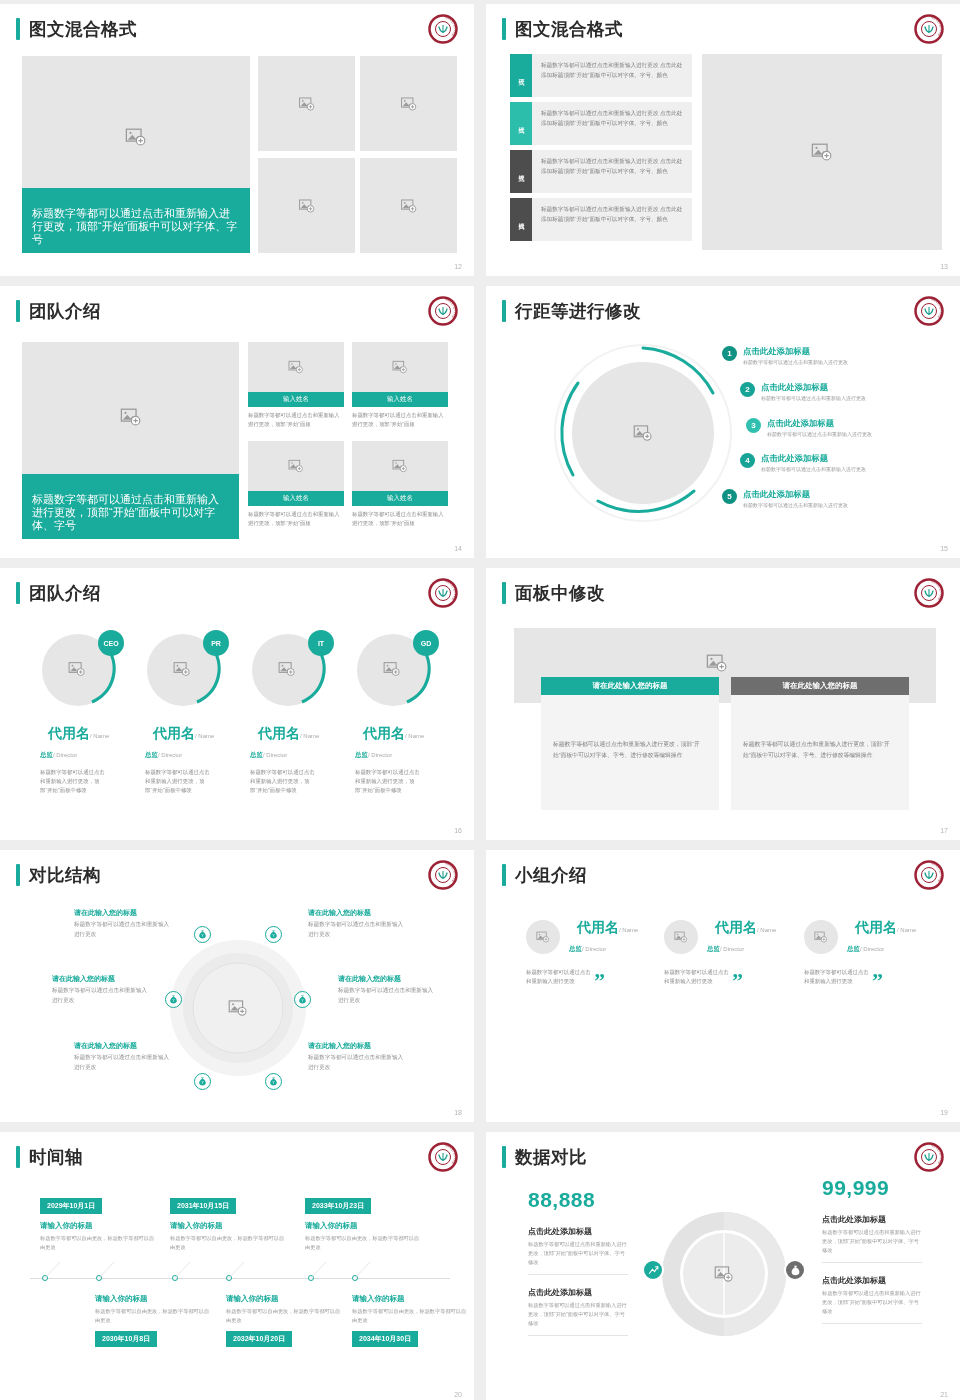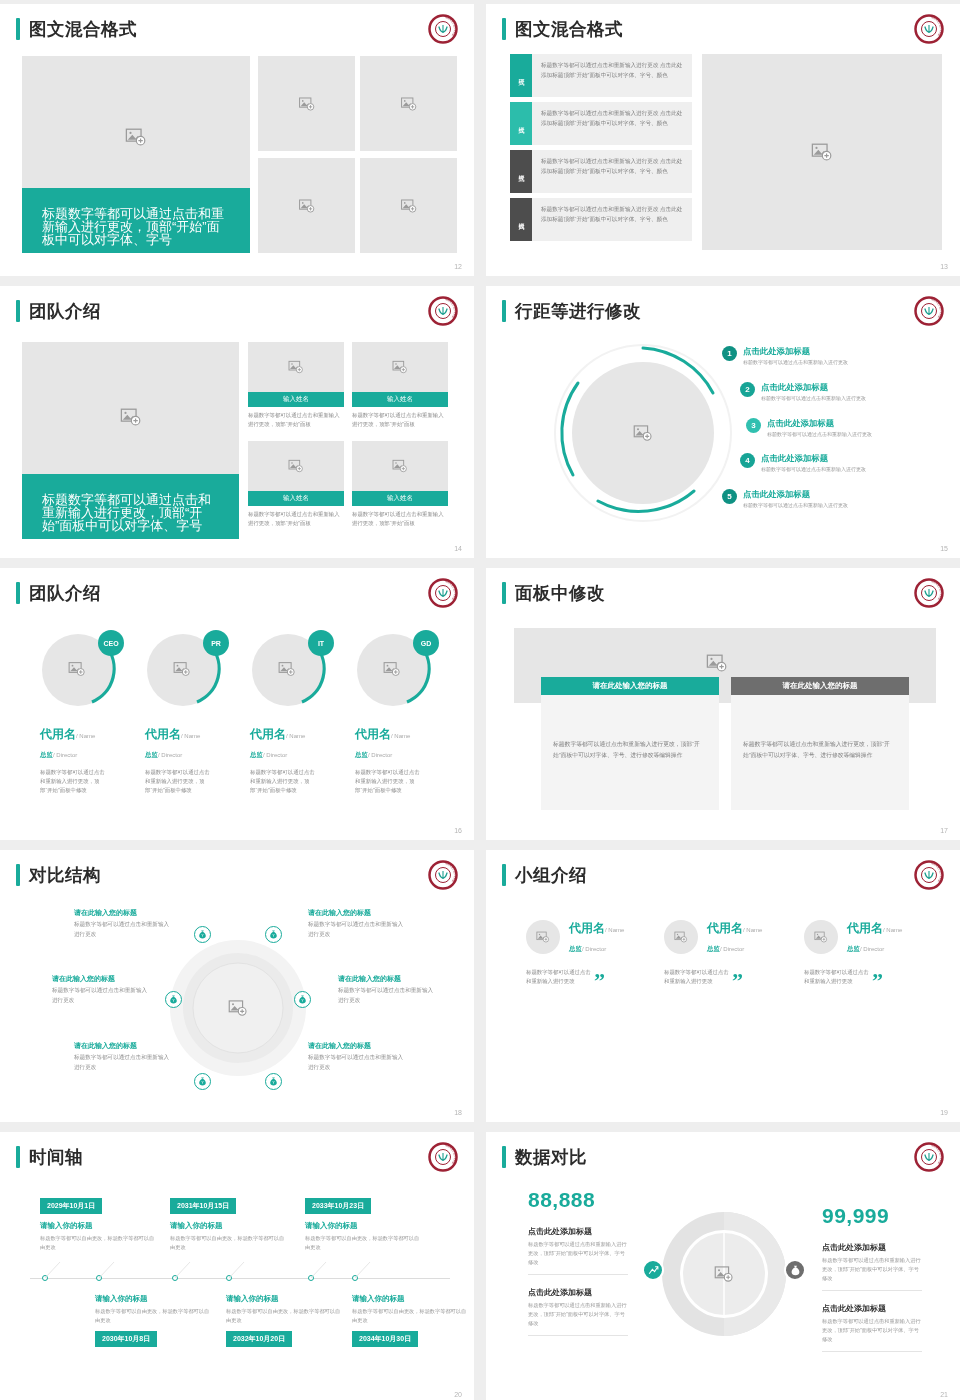--- a/index.html
+++ b/index.html
@@ -27,21 +27,21 @@
   .hdr { position:absolute; top:14px; left:16px; display:flex; align-items:center; }
   .hdr-bar { width:4px; height:22px; background:#19ab9b; margin-right:9px; border-radius:1px;}
   .hdr-title { font-size:17.5px; font-weight:bold; color:#2b2b2b; letter-spacing:.5px; line-height:22px;}
   .logo { position:absolute; top:10px; right:16px; width:30px; height:30px; }
   .logo svg { display:block; }
   .pno { position:absolute; right:12px; bottom:6px; font-size:7px; color:#b5b5b5; }
   
   .ph { background:#e6e6e6; position:relative; }
   .ph-ic { position:absolute; left:50%; top:50%; transform:translate(-50%,-50%); }
   .teal { background:#19ab9b; }
-  .cap { color:#ffffff; font-size:13px; line-height:13px; padding:7px 20px;margin-top:12px; }
+  .cap { color:#ffffff; font-size:11px; line-height:13px; padding:7px 10px;margin-top:12px; }
   .body-txt { font-size:5.4px; color:#8b8b8b; line-height:9px; }
   
   .s12-main { position:absolute; left:22px; top:52px; width:228px; height:197px; }
   .s12-cap { position:absolute; left:0; bottom:0; width:100%; }
   .s12-g { position:absolute; top:52px; width:97px; height:95px; }
   
   .s13-row { display:flex; height:43px; margin-bottom:5px; background:#efefef; }
   .s13-tab { width:22px; background:#19ab9b; color:#fff; font-size:6px;
              writing-mode:vertical-rl; display:flex; align-items:center; justify-content:center; letter-spacing:1px;}
   .s13-tab.dark { background:#4d4d4d; }
@@ -50,21 +50,21 @@
   
   .s14-name { background:#19ab9b; color:#fff; font-size:6.5px; text-align:center; padding:3px 0; }
   
   .s15-num { width:15px;height:15px;border-radius:50%;color:#fff;font-size:8px;font-weight:bold;
              display:flex;align-items:center;justify-content:center; flex:0 0 15px;}
   .s15-t { font-size:8.4px;font-weight:bold;color:#19ab9b; line-height:11px;}
   .s15-d { font-size:5px;color:#9a9a9a; line-height:8px; margin-top:1px;}
   
   .s16-badge{ position:absolute; width:26px;height:26px;border-radius:50%;background:#19ab9b;color:#fff;
               font-size:7px;font-weight:bold;display:flex;align-items:center;justify-content:center;}
-  .s16-nm{ font-size:12px;font-weight:bold;color:#19ab9b;}
+  .s16-nm{ font-size:14px;font-weight:bold;color:#19ab9b;margin-left:8px;}
   .s16-sub{ font-size:6px;color:#aaa;}
   .s16-role{ font-size:6.5px;font-weight:bold;color:#19ab9b;}
   
   .s17-hd{ color:#fff;font-size:7.5px;font-weight:bold;text-align:center;line-height:18px;height:18px;}
   
   .s18-t{ font-size:7px;font-weight:bold;color:#19ab9b;line-height:11px;}
   .s18-d{ font-size:5.6px;color:#8e8e8e;line-height:9.5px;margin-top:2px;}
   .bag{ position:absolute;width:17px;height:17px;border-radius:50%;background:#fff;border:1.2px solid #19ab9b;
         display:flex;align-items:center;justify-content:center;}
   
@@ -665,21 +665,21 @@
             <path d="M15 5 h5 v5" stroke="#fff" stroke-width="2" fill="none"></path>
           </svg>
       </div>
       <div style="position:absolute;right:-12px;top:55px;width:22px;height:22px;border-radius:50%;background:#6e6e6e;display:flex;align-items:center;justify-content:center;border:2px solid #fff;">
         <svg width="13" height="13" style="color:#ffffff">
             <use href="#bagic"></use>
           </svg>
       </div>
     </div>
 
-    <div style="position:absolute;left:336px;top:72px;width:100px;">
+    <div style="position:absolute;left:336px;top:44px;width:100px;">
       <div class="s21-big">99,999</div>
       <div style="margin-top:14px">
         <div class="s21-t">点击此处添加标题</div>
         <div class="s21-d">标题数字等都可以通过点击和重新输入进行更改，顶部“开始”面板中可以对字体、字号修改</div>
         <div style="border-bottom:1px solid #e4e4e4;margin-top:7px"></div>
       </div>
       <div style="margin-top:12px">
         <div class="s21-t">点击此处添加标题</div>
         <div class="s21-d">标题数字等都可以通过点击和重新输入进行更改，顶部“开始”面板中可以对字体、字号修改</div>
         <div style="border-bottom:1px solid #e4e4e4;margin-top:7px"></div>

